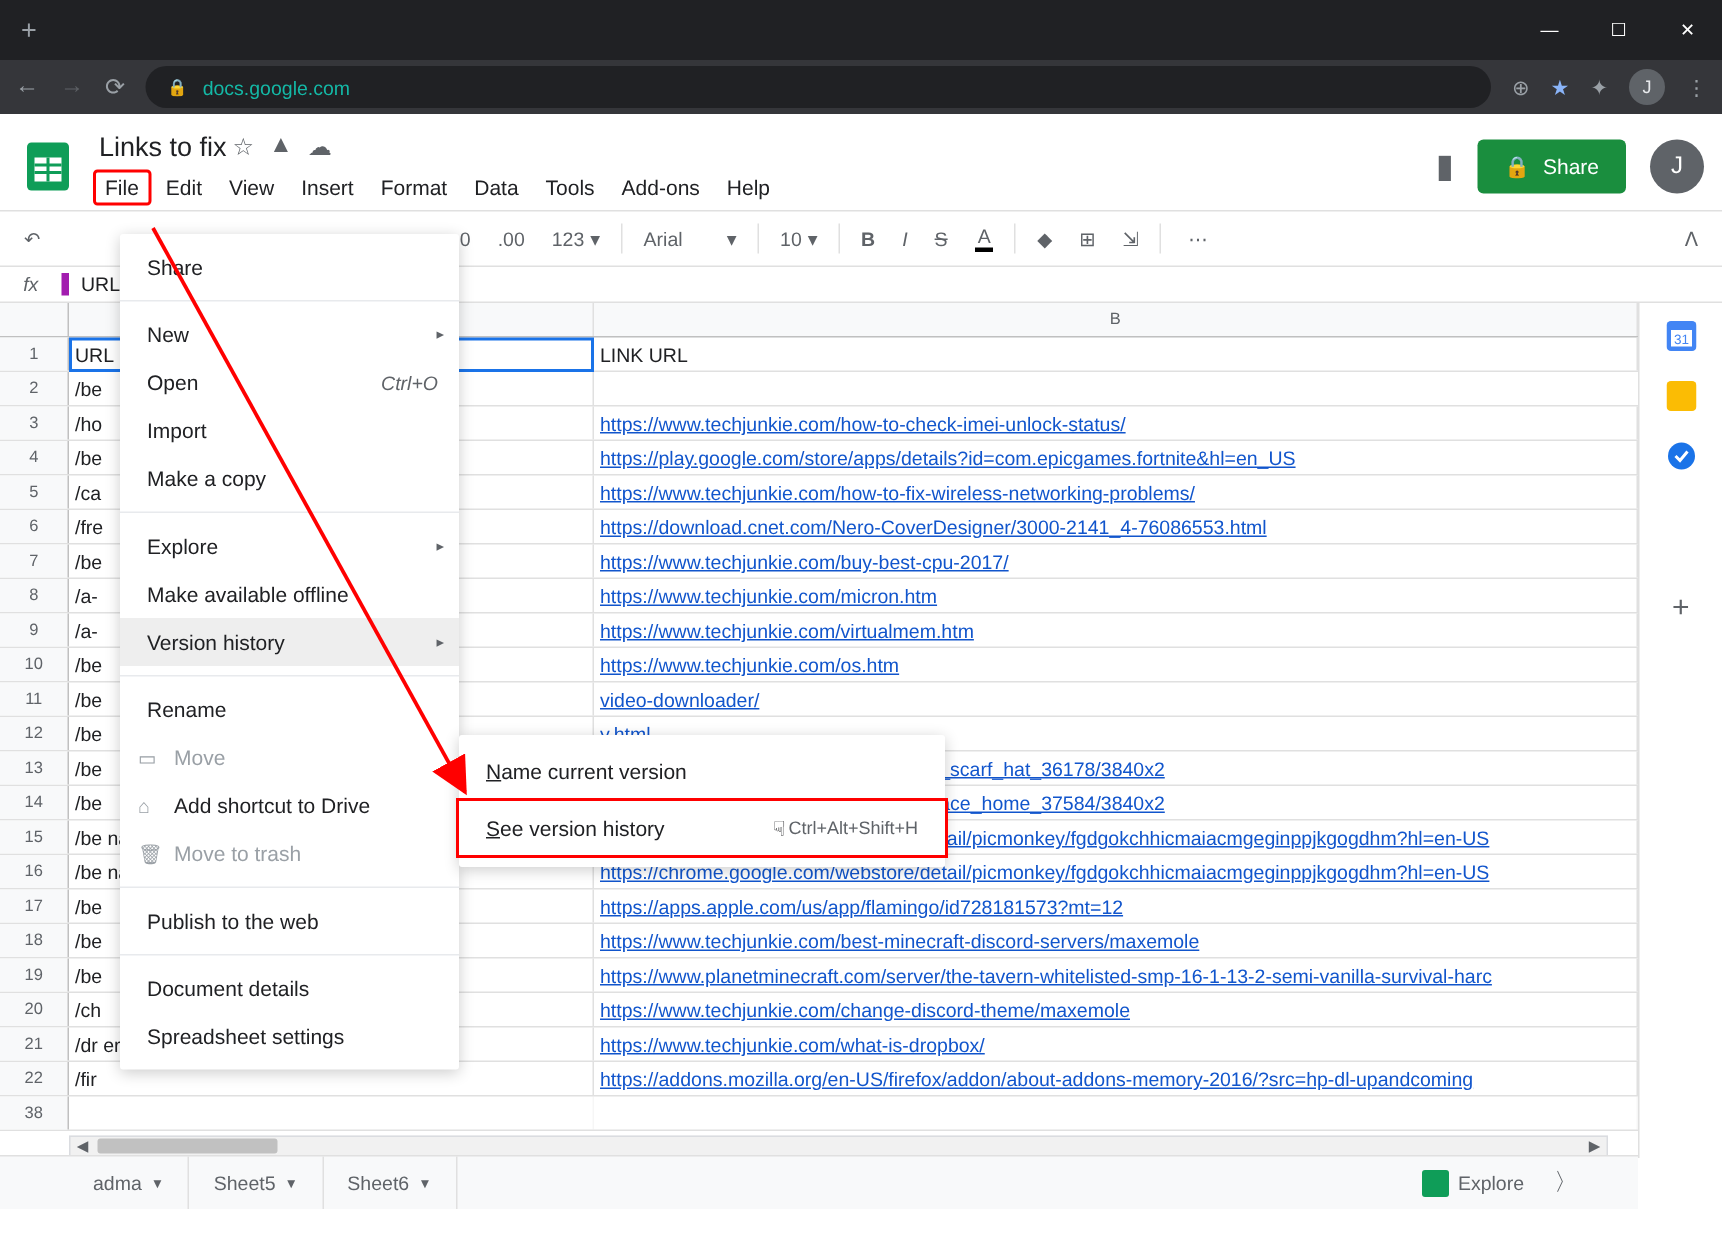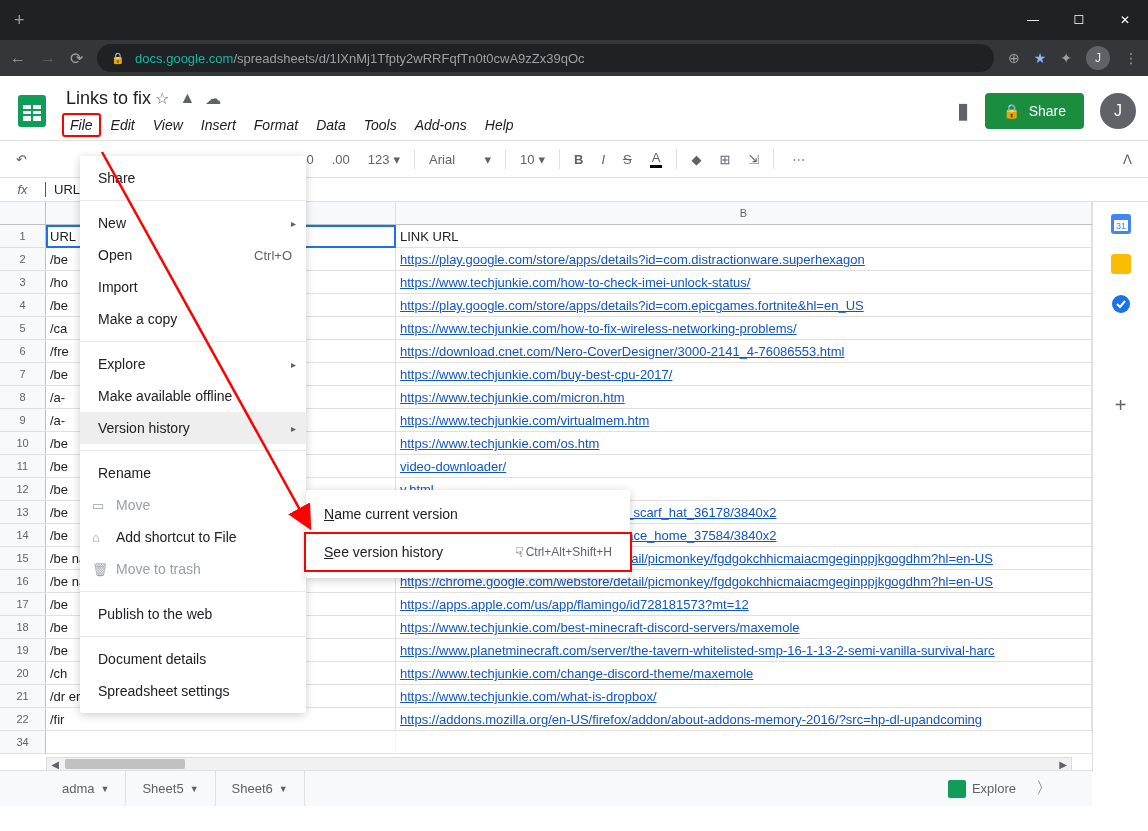--- a/index.html
+++ b/index.html
@@ -27,40 +27,40 @@
 
 
 .sheets-header { height:64px; display:flex; align-items:center; padding:6px 12px 0 12px; }
 .sheets-logo { width:40px; height:40px; display:flex; align-items:center; justify-content:center; margin-right:10px; }
 .sheets-logo svg { width:36px; height:36px; }
 .title-area { flex:1; }
 .doc-title-row { display:flex; align-items:center; }
 .doc-title { font-size:18px; color:#202124; padding:2px 4px; }
 .doc-icons { display:flex; gap:10px; color:#5f6368; }
 .doc-icons span { font-size:16px; }
-.menubar { display:flex; gap:2px; margin-top:2px;font-style:italic; }
+.menubar { display:flex; gap:2px; margin-top:2px; }
 .menubar-item { font-size:14px; color:#202124; padding:4px 8px; border-radius:3px; cursor:pointer; }
 .menubar-item.active { border:2px solid #ff0000; padding:2px 6px; }
 .header-right { display:flex; align-items:center; gap:16px; }
 .comments-icon { color:#5f6368; font-size:22px; }
 .share-btn { background:#1a8e3e; color:#fff; height:36px; border-radius:4px; padding:0 18px; display:flex; align-items:center; font-size:14px; font-weight:500; gap:8px; border:none; }
 .acct-avatar { width:36px; height:36px; border-radius:50%; background:#5f6368; color:#fff; display:flex; align-items:center; justify-content:center; font-size:16px; }
 
 
 .toolbar { height:38px; border-top:1px solid #e0e0e0; border-bottom:1px solid #e0e0e0; display:flex; align-items:center; padding:0 12px; gap:10px; color:#5f6368; font-size:13px; }
 .toolbar .tb-item { display:flex; align-items:center; gap:4px; padding:2px 4px; }
 .toolbar .sep { width:1px; height:20px; background:#e0e0e0; }
 .toolbar .font-name { min-width:70px; }
 .toolbar .font-size { min-width:24px; }
 .toolbar .more { margin-left:4px; }
 .toolbar .collapse { margin-left:auto; }
 
 
 .fx-bar { height:24px; border-bottom:1px solid #e0e0e0; display:flex; align-items:center; }
-.fx-label { width:46px; text-align:center; font-style:italic; color:#5f6368; font-size:13px; border-right:1px solid #a21caf; }
+.fx-label { width:46px; text-align:center; font-style:italic; color:#5f6368; font-size:13px; border-right:5px solid #a21caf; }
 .fx-input { padding-left:8px; font-size:13px; color:#202124; }
 
 
 .grid-area { display:flex; height:570px; position:relative; }
 .grid-main { flex:1; overflow:hidden; position:relative; }
 .col-headers { display:flex; height:23px; background:#f8f9fa; border-bottom:1px solid #c0c0c0; }
 .corner { width:46px; border-right:1px solid #c0c0c0; background:#f8f9fa; }
 .col-h { border-right:1px solid #e0e0e0; text-align:center; font-size:11px; color:#5f6368; line-height:23px; }
 .col-a { width:350px; }
 .col-b { flex:1; }
@@ -83,21 +83,21 @@
 .sheet-tabs { height:36px; border-top:1px solid #e0e0e0; display:flex; align-items:center; padding:0 40px 0 46px; background:#f8f9fa; position:absolute; bottom:25px; left:0; right:56px;justify-content:space-between; }
 .sheet-tab { padding:0 16px; height:36px; display:flex; align-items:center; font-size:13px; color:#5f6368; gap:6px; border-right:1px solid #e0e0e0; }
 .explore { margin-left:auto; display:flex; align-items:center; gap:6px; font-size:13px; color:#5f6368; }
 .explore .exp-icon { width:18px; height:18px; background:#0f9d58; border-radius:2px; }
 
 
 .file-menu { position:absolute; left:80px; top:156px; width:226px; background:#fff; box-shadow:0 2px 10px rgba(0,0,0,.2); border-radius:2px; padding:6px 0; z-index:10; max-height:650px; }
 .fm-item { height:32px; display:flex; align-items:center; padding:0 40px 0 18px; font-size:14px; color:#202124; position:relative; }
 .fm-item.disabled { color:#9aa0a6; }
 .fm-item.submenu::after { content:"▸"; position:absolute; right:10px; font-size:10px; color:#5f6368; }
-.fm-item .shortcut { position:absolute; right:14px; font-size:13px; color:#5f6368; }
+.fm-item .shortcut { position:absolute; right:14px; font-size:13px; color:#5f6368;font-style:italic; }
 .fm-item.highlight { background:#eeeeee; }
 .fm-sep { height:1px; background:#e8eaed; margin:6px 0; }
 .fm-item .pre-icon { width:20px; margin-left:-6px; margin-right:4px; color:#9aa0a6; font-size:13px; }
 .file-menu::-webkit-scrollbar{width:6px}
 
 
 .sub-menu { position:absolute; left:306px; top:490px; width:324px; background:#fff; box-shadow:0 2px 10px rgba(0,0,0,.2); border-radius:2px; padding:6px 0; z-index:11; }
 .sm-item { height:36px; display:flex; align-items:center; padding:0 18px; font-size:14px; color:#202124; justify-content:space-between; }
 .sm-item .sc { font-size:12px; color:#5f6368; }
 .sm-item .underline { text-decoration:underline; }
@@ -125,21 +125,20 @@
   </div>
 </div>
 
 <div class="addr-bar">
   <span class="nav-icon">←</span>
   <span class="nav-icon" style="opacity:.4">→</span>
   <span class="nav-icon">⟳</span>
   <div class="url-field">
     <span class="lock">🔒</span>
     <span class="domain">docs.google.com</span>
-      <span>/spreadsheets/d/1IXnMj1Tfpty2wRRFqfTn0t0cwA9zZx39qOc</span>
   </div>
   <div class="addr-right">
     <span class="icon">⊕</span>
     <span class="icon star">★</span>
     <span class="icon">✦</span>
     <span class="avatar">J</span>
     <span class="icon">⋮</span>
   </div>
 </div>
 
@@ -234,21 +233,20 @@
     </div>
     <div class="rows" id="rows">
         <div class="row">
           <div class="row-h">1</div>
           <div class="cell cell-a">URL</div>
           <div class="cell cell-b">LINK URL</div>
         </div>
         <div class="row">
           <div class="row-h">2</div>
           <div class="cell cell-a">/be</div>
-          <div class="cell cell-b"><a href="#">https://play.google.com/store/apps/details?id=com.distractionware.superhexagon</a></div>
         </div>
         <div class="row">
           <div class="row-h">3</div>
           <div class="cell cell-a">/ho</div>
           <div class="cell cell-b"><a href="#">https://www.techjunkie.com/how-to-check-imei-unlock-status/</a></div>
         </div>
         <div class="row">
           <div class="row-h">4</div>
           <div class="cell cell-a">/be</div>
           <div class="cell cell-b"><a href="#">https://play.google.com/store/apps/details?id=com.epicgames.fortnite&amp;hl=en_US</a></div>
@@ -337,21 +335,21 @@
           <div class="row-h">21</div>
           <div class="cell cell-a">/dr                               er/</div>
           <div class="cell cell-b"><a href="#">https://www.techjunkie.com/what-is-dropbox/</a></div>
         </div>
         <div class="row">
           <div class="row-h">22</div>
           <div class="cell cell-a">/fir</div>
           <div class="cell cell-b"><a href="#">https://addons.mozilla.org/en-US/firefox/addon/about-addons-memory-2016/?src=hp-dl-upandcoming</a></div>
         </div>
         <div class="row">
-          <div class="row-h">34</div>
+          <div class="row-h">38</div>
           <div class="cell cell-a" style="opacity: 0.3;"></div>
           <div class="cell cell-b" style="opacity: 0.3;"></div>
         </div>
       </div>
     <div class="active-cell-border" style="left:46px;top:23px;width:350px;height:23px"></div>
   </div>
   <div class="side-panel">
     <div class="sp-icon"><svg viewBox="0 0 20 20">
           <rect width="20" height="20" rx="3" fill="#4285f4"></rect>
           <rect x="3" y="6" width="14" height="11" fill="#fff"></rect>
@@ -430,21 +428,21 @@
     <div class="fm-sep"></div>
     <div class="fm-item">
       <span>Rename</span>
     </div>
     <div class="fm-item disabled">
       <span class="pre-icon">▭</span>
       <span>Move</span>
     </div>
     <div class="fm-item">
       <span class="pre-icon">⌂</span>
-      <span>Add shortcut to File</span>
+      <span>Add shortcut to Drive</span>
     </div>
     <div class="fm-item disabled">
       <span class="pre-icon">🗑</span>
       <span>Move to trash</span>
     </div>
     <div class="fm-sep"></div>
     <div class="fm-item">
       <span>Publish to the web</span>
     </div>
     <div class="fm-sep"></div>

